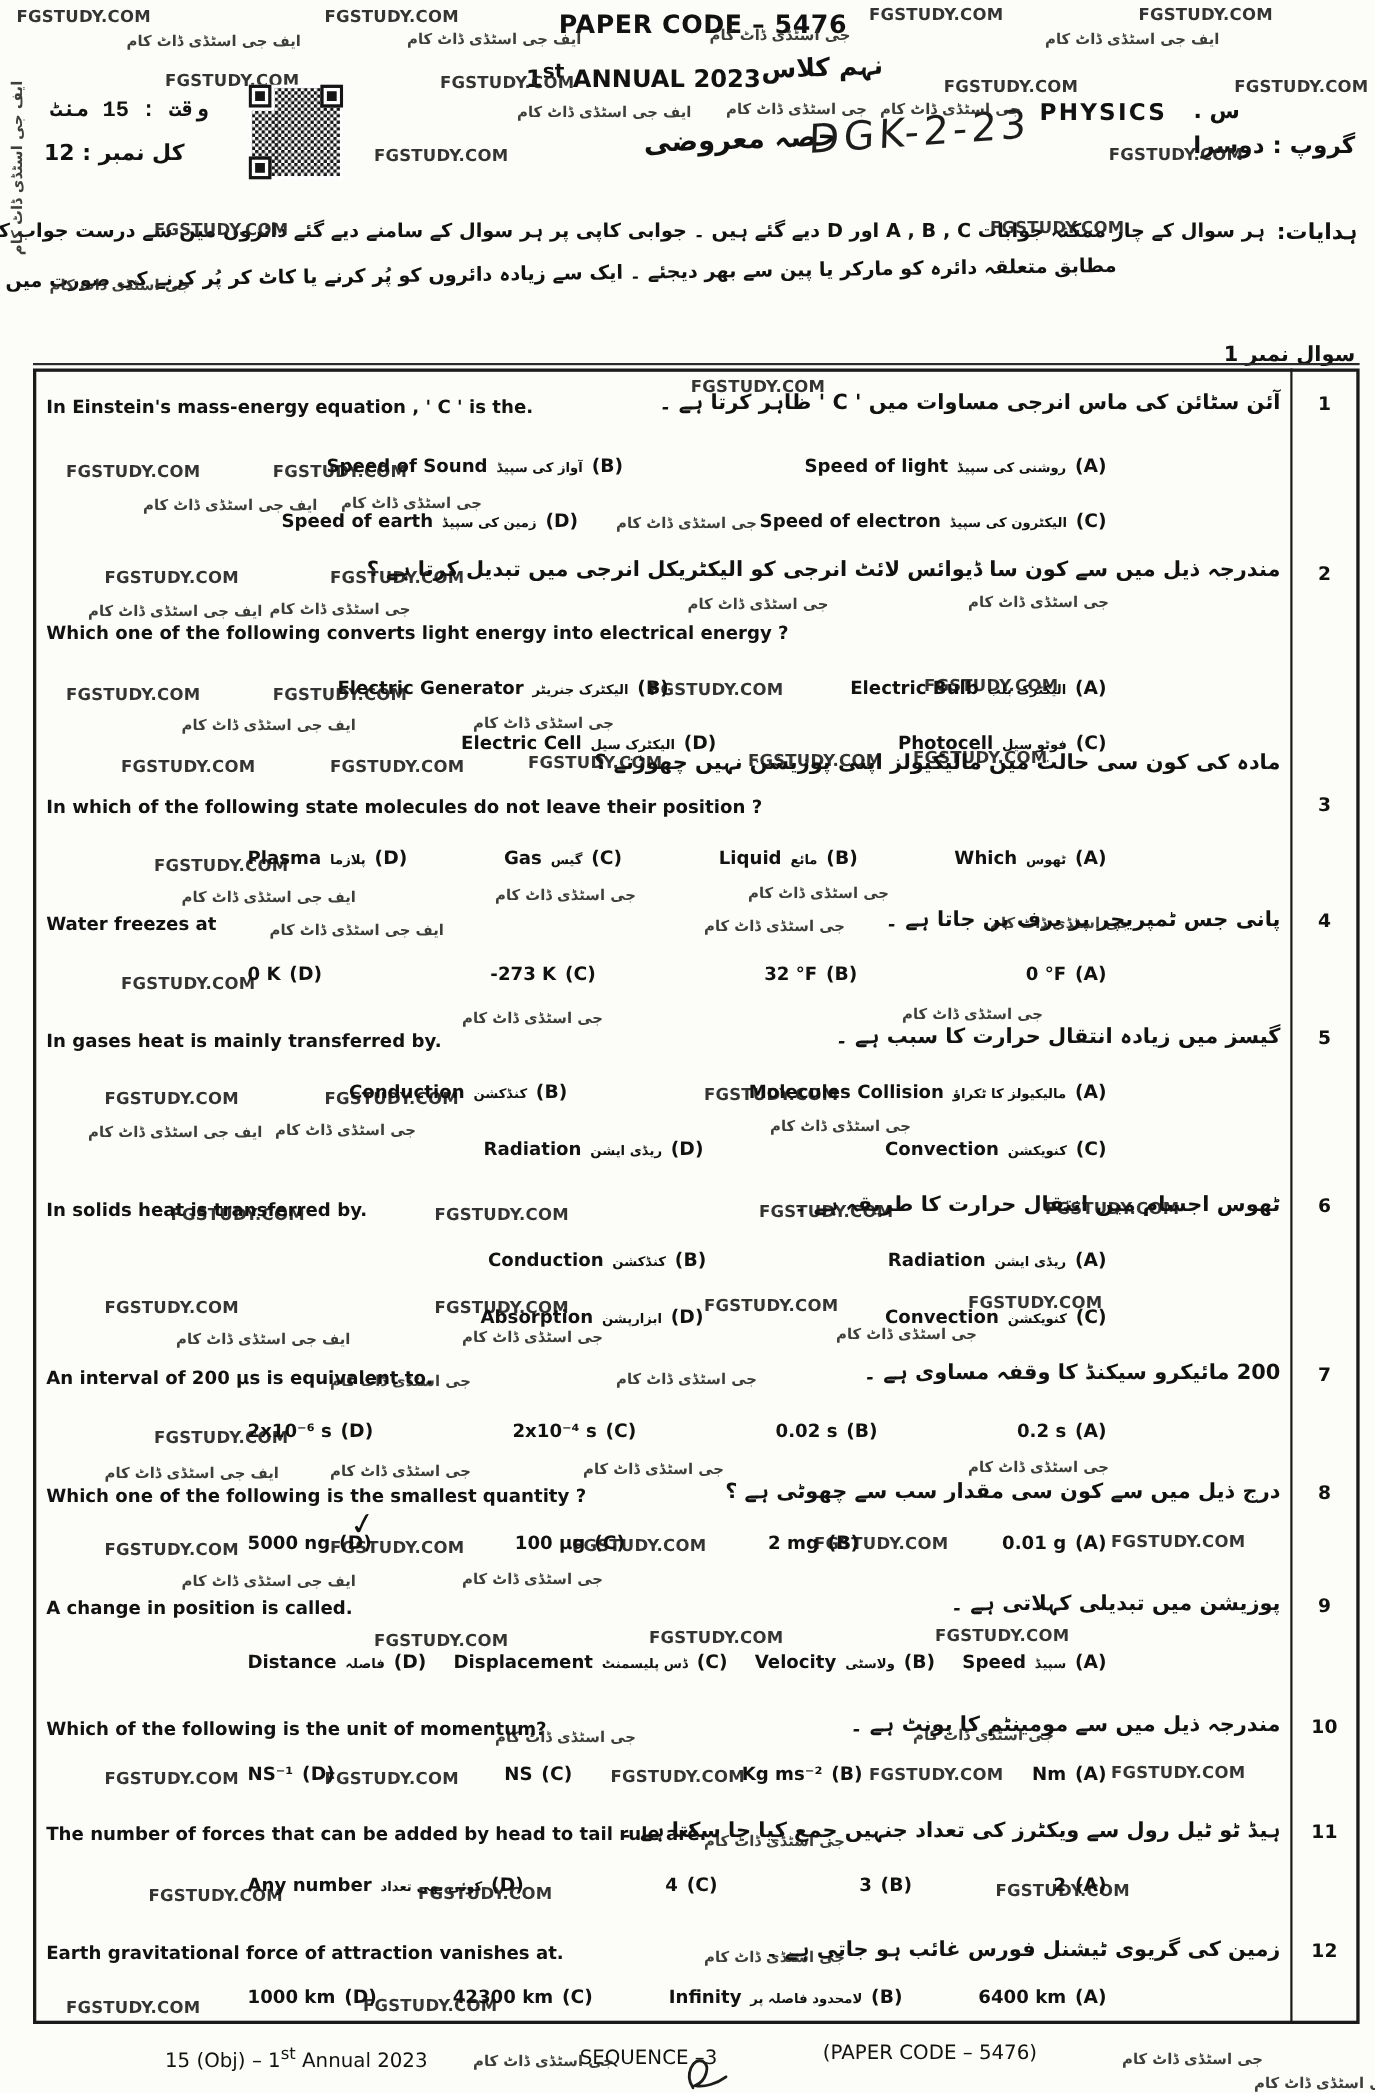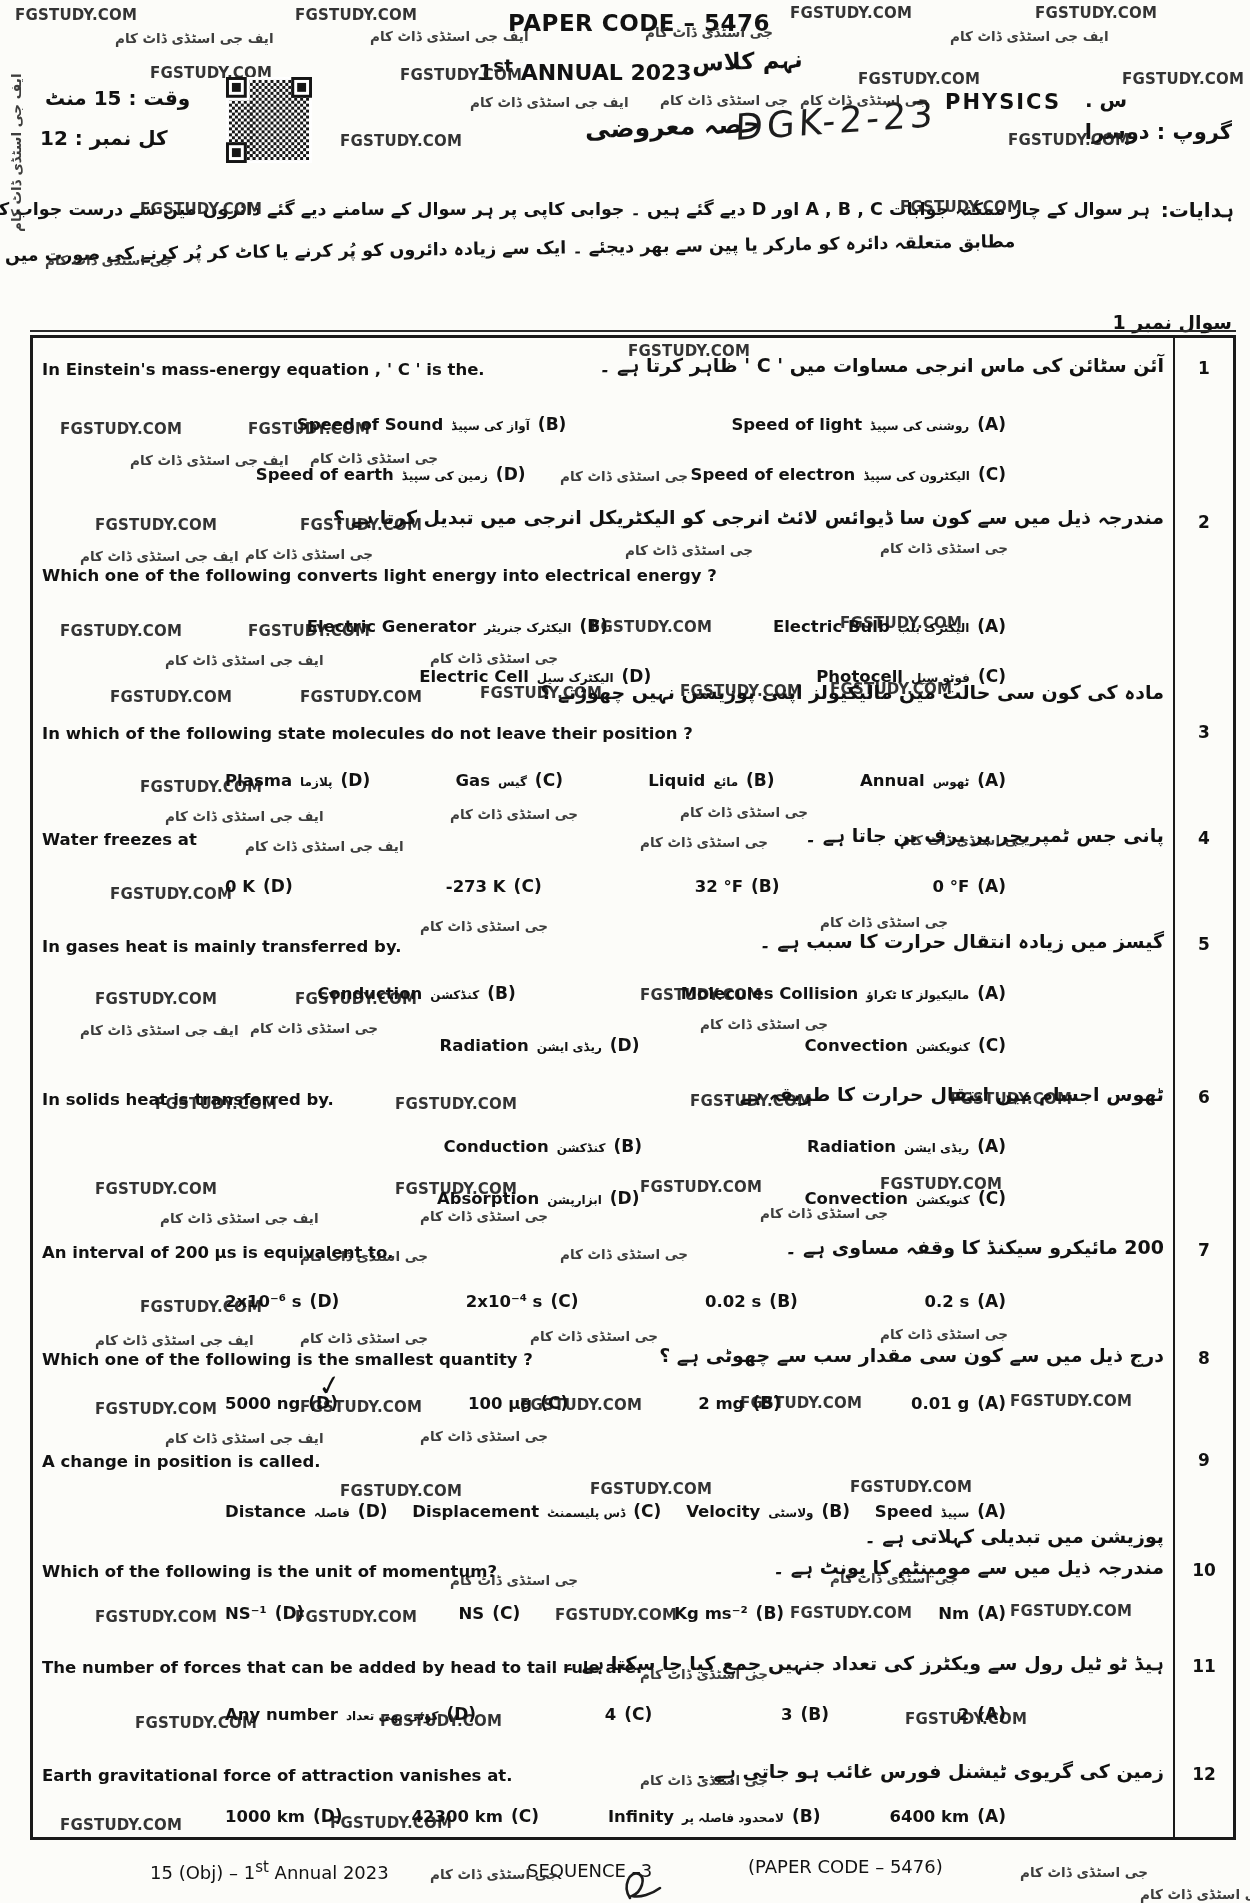--- a/index.html
+++ b/index.html
@@ -207,21 +207,21 @@
         <rect x="23" y="1" width="5" height="5"></rect>
         <rect x="1" y="23" width="5" height="5"></rect>
     </g>
     <g fill="#151515">
       <rect x="2" y="2" width="3" height="3"></rect>
         <rect x="24" y="2" width="3" height="3"></rect>
         <rect x="2" y="24" width="3" height="3"></rect>
     </g>
   </svg>
 
-  <div class="abs time-lbl rtl" style="left:45px; top:86px;">وقت : 15 منٹ</div>
+  <div class="abs time-lbl rtl" style="left:45px; top:86px;font-family:Liberation Mono, monospace;">وقت : 15 منٹ</div>
   <div class="abs marks-lbl rtl" style="left:40px; top:126px;">کل نمبر : 12</div>
 
   <div class="abs section-lbl rtl" style="left:585px; top:112px;">حصہ معروضی</div>
   <div class="abs handcode" style="left:735px; top:100px;">DGK-2-23</div>
   <div class="abs group-lbl rtl" style="right:18px; top:120px;">گروپ : دوسرا</div>
 
   <div class="abs instr-h rtl" style="right:16px; top:198px;">ہدایات:</div>
   <div class="abs instr rtl" style="right:100px; top:199px;">ہر سوال کے چار ممکنہ جوابات A , B , C اور D دیے گئے ہیں ۔ جوابی کاپی پر ہر سوال کے سامنے دیے گئے دائروں میں سے درست جواب کے</div>
   <div class="abs instr rtl" style="right:235px; top:240px; transform:rotate(-0.8deg);">مطابق متعلقہ دائرہ کو مارکر یا پین سے بھر دیجئے ۔ ایک سے زیادہ دائروں کو پُر کرنے یا کاٹ کر پُر کرنے کی صورت میں مذکورہ جواب غلط تصور ہو گا</div>
 
@@ -285,21 +285,21 @@
           <span class="oen">Electric Cell</span>
         </span>
       </div>
       <div class="qnum" style="top: 722px;">3</div>
       <div class="q-ur" style="top: 681px;">مادہ کی کون سی حالت میں مالیکیولز اپنی پوزیشن نہیں چھوڑتے ؟</div>
       <div class="q-en" style="top: 724px;">In which of the following state molecules do not leave their position ?</div>
       <div class="optline n4" style="top: 770px;">
         <span class="opt">
           <span class="lbl">(A)</span>
           <span class="our">ٹھوس</span>
-          <span class="oen">Annual</span>
+          <span class="oen">Which</span>
         </span>
         <span class="opt">
           <span class="lbl">(B)</span>
           <span class="our">مائع</span>
           <span class="oen">Liquid</span>
         </span>
         <span class="opt">
           <span class="lbl">(C)</span>
           <span class="our">گیس</span>
           <span class="oen">Gas</span>
@@ -421,21 +421,21 @@
         <span class="opt">
           <span class="lbl">(C)</span>
           <span class="oen">100 µg</span>
         </span>
         <span class="opt checked">
           <span class="lbl">(D)</span>
           <span class="oen">5000 ng</span>
         </span>
       </div>
       <div class="qnum" style="top: 1450px;">9</div>
-      <div class="q-ur" style="top: 1525px;">پوزیشن میں تبدیلی کہلاتی ہے ۔</div>
+      <div class="q-ur" style="top: 1446px;">پوزیشن میں تبدیلی کہلاتی ہے ۔</div>
       <div class="q-en" style="top: 1452px;">A change in position is called.</div>
       <div class="optline n4" style="top: 1501px;">
         <span class="opt">
           <span class="lbl">(A)</span>
           <span class="our">سپیڈ</span>
           <span class="oen">Speed</span>
         </span>
         <span class="opt">
           <span class="lbl">(B)</span>
           <span class="our">ولاسٹی</span>

